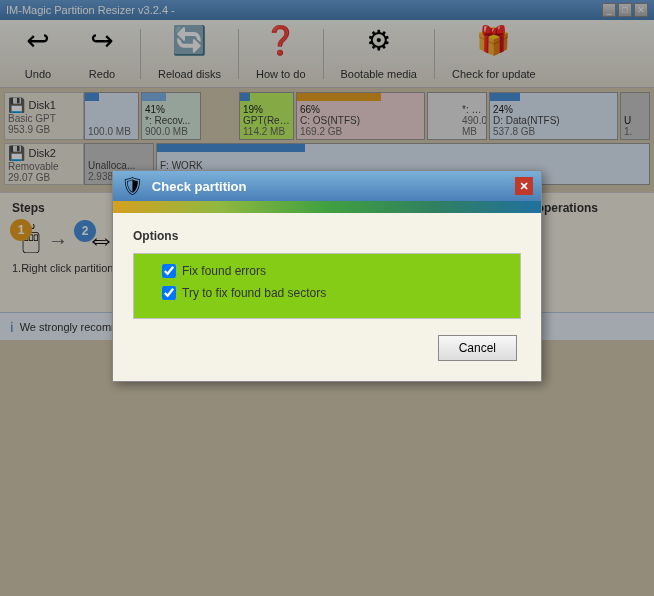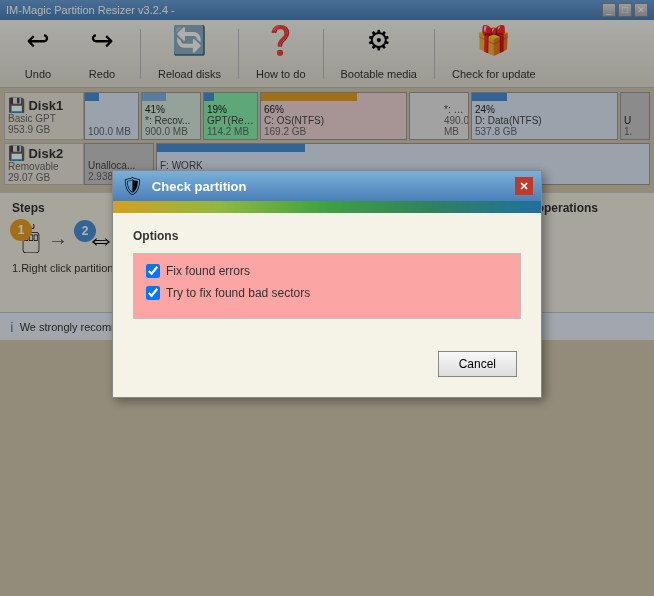--- a/index.html
+++ b/index.html
@@ -57,21 +57,21 @@
     .disk-info {
       width: 80px;
       min-width: 80px;
       background: #e8e4d8;
       border: 1px solid #bbb;
       padding: 3px;
       display: flex;
       flex-direction: column;
       justify-content: center;
     }
-    .disk-name { font-weight: bold; font-size: 13px; color: #333; }
+    .disk-name { font-weight: normal; font-size: 11px; color: #333; }
     .disk-type { font-size: 10px; color: #666; }
     .disk-size { font-size: 10px; color: #666; }
 
     .partitions-row {
       display: flex;
       flex: 1;
       gap: 2px;
       align-items: stretch;
     }
     .partition {
@@ -93,21 +93,21 @@
     .partition-name { font-size: 10px; color: #444; white-space: nowrap; overflow: hidden; text-overflow: ellipsis; }
     .partition-size { font-size: 10px; color: #666; }
 
     .bar-blue { background: #4a90d9; }
     .bar-light-blue { background: #80b4e8; }
     .bar-orange { background: #e8a020; }
     .bar-gray { background: #a0a0a0; }
 
     .part-bg-1 { background: #dde8f5; }
     .part-bg-2 { background: #d5e8dd; }
-    .part-bg-3 { background: #86efac; }
+    .part-bg-3 { background: #bef264; margin-left: 36px; }
     .part-bg-4 { background: #f0d5d5; }
     .part-bg-5 { background: #e8e8e8; }
     .part-bg-unalloc { background: #d8d8d8; }
 
     
     .dialog-overlay {
       position: fixed;
       top: 0; left: 0; right: 0; bottom: 0;
       background: rgba(0,0,0,0.3);
       display: flex;
@@ -160,23 +160,23 @@
     .checkbox-row {
       display: flex;
       align-items: center;
       gap: 6px;
       margin-bottom: 8px;
     }
     .checkbox-row input[type=checkbox] { width: 14px; height: 14px; }
     .checkbox-label { font-size: 12px; color: #333; }
     .dialog-option-box {
       border: 1px solid #c0c0c0;
-      padding: 10px 12px;
-      background: #fca5a5;
-      margin-bottom: 32px;
+      padding: 10px 28px;
+      background: #84cc16;
+      margin-bottom: 16px;
     }
 
     .dialog-buttons {
       display: flex;
       justify-content: flex-end;
       gap: 8px;
       padding: 0 4px;
     }
     .dialog-btn {
       padding: 5px 20px;

